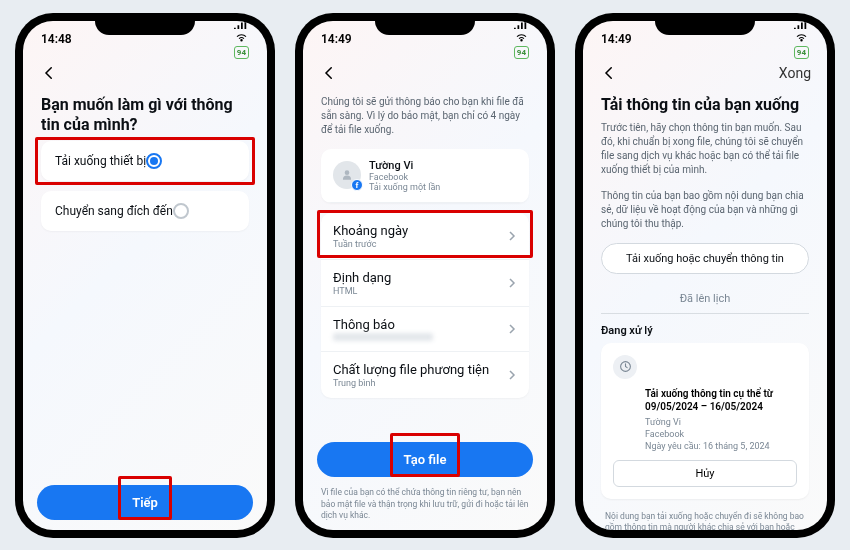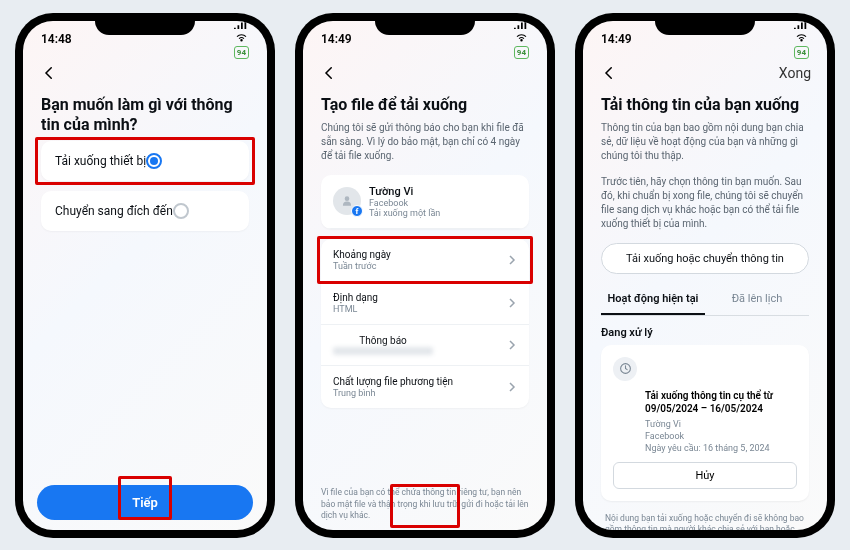--- a/index.html
+++ b/index.html
@@ -32,21 +32,21 @@
 .radio.selected::after { content: ""; position: absolute; width: 8px; height: 8px; background: #1877f2; border-radius: 50%; top: 50%; left: 50%; transform: translate(-50%, -50%); }
 
 .red-box { border: 3px solid #d90000; border-radius: 2px; position: absolute; pointer-events: none; }
 
 .primary-btn { background: #1877f2; color: #fff; font-size: 13px; font-weight: 600; text-align: center; padding: 10px; border-radius: 20px; margin: 6px 14px 10px; cursor: pointer; }
 
 .card-list { background: #fff; border-radius: 10px; overflow: hidden; box-shadow: 0 1px 2px rgba(0,0,0,0.04); margin-bottom: 10px; }
 .list-row { padding: 10px 12px; border-bottom: 1px solid #eef1f4; display: flex; align-items: center; justify-content: space-between; cursor: pointer; }
 .list-row:last-child { border-bottom: none; }
 .row-left { display: flex; flex-direction: column; gap: 1px; }
-.row-label { font-size: 10px; color: #0b0f14; text-align: center; }
+.row-label { font-size: 13px; color: #0b0f14; }
 .row-sub { font-size: 9px; color: #7a8794; }
 .chev { width: 10px; height: 10px; }
 
 .profile-row { display: flex; align-items: center; gap: 8px; padding: 10px 12px; border-bottom: 1px solid #eef1f4; }
 .avatar-placeholder { width: 28px; height: 28px; border-radius: 50%; background: #e2e6ea; display: flex; align-items: center; justify-content: center; position: relative; }
 .avatar-placeholder svg { width: 14px; height: 14px; }
 .fb-badge { position: absolute; bottom: -2px; right: -2px; width: 12px; height: 12px; background: #1877f2; border-radius: 50%; border: 1.5px solid #fff; display: flex; align-items: center; justify-content: center; color: #fff; font-size: 8px; font-weight: 700; }
 .profile-text { display: flex; flex-direction: column; }
 .profile-name { font-size: 11px; font-weight: 500; color: #0b0f14; }
 .profile-sub { font-size: 9px; color: #7a8794; }
@@ -142,21 +142,20 @@
       </div>
     </div>
     <div class="nav">
       <div class="back-arrow">
         <svg viewBox="0 0 24 24">
             <path fill="none" stroke="#000" stroke-width="2" stroke-linecap="round" d="M15 5l-7 7 7 7"></path>
           </svg>
       </div>
     </div>
     <div class="content" style="padding-bottom:4px;">
-      <div class="title">Tạo file để tải xuống</div>
       <div class="desc">Chúng tôi sẽ gửi thông báo cho bạn khi file đã sẵn sàng. Vì lý do bảo mật, bạn chỉ có 4 ngày để tải file xuống.</div>
 
       <div class="card-list">
         <div class="profile-row">
           <div class="avatar-placeholder">
             <svg viewBox="0 0 24 24">
                 <path fill="#aeb7c0" d="M12 12a4 4 0 100-8 4 4 0 000 8zm-7 8a7 7 0 0114 0z"></path>
               </svg>
             <div class="fb-badge">f</div>
           </div>
@@ -206,20 +205,21 @@
                 <path fill="none" stroke="#9aa4ae" stroke-width="1.5" d="M3 1l4 4-4 4"></path>
               </svg>
           </div>
         </div>
         <div class="red-box" style="top:-3px;left:-4px;right:-4px;height:48px;"></div>
       </div>
 
       <div class="spacer"></div>
     </div>
     <div style="position: relative;">
+      <div class="primary-btn">Tạo file</div>
       <div class="red-box" style="top:-3px;left:50%;width:70px;height:44px;transform:translateX(-50%);"></div>
     </div>
     <div class="footer-note" style="padding:0 18px 8px;">Vì file của bạn có thể chứa thông tin riêng tư, bạn nên bảo mật file và thận trọng khi lưu trữ, gửi đi hoặc tải lên dịch vụ khác.</div>
   </div>
 </div>
 
 <div class="phone">
   <div class="notch"></div>
   <div class="screen">
     <div class="status-bar">
@@ -239,27 +239,26 @@
     <div class="nav">
       <div class="back-arrow">
         <svg viewBox="0 0 24 24">
             <path fill="none" stroke="#000" stroke-width="2" stroke-linecap="round" d="M15 5l-7 7 7 7"></path>
           </svg>
       </div>
       <span class="done-link">Xong</span>
     </div>
     <div class="content">
       <div class="title">Tải thông tin của bạn xuống</div>
+      <div class="desc">Trước tiên, hãy chọn thông tin bạn muốn. Sau đó, khi chuẩn bị xong file, chúng tôi sẽ chuyển file sang dịch vụ khác hoặc bạn có thể tải file xuống thiết bị của mình.</div>
       <div class="desc">Thông tin của bạn bao gồm nội dung bạn chia sẻ, dữ liệu về hoạt động của bạn và những gì chúng tôi thu thập.</div>
-      <div class="desc">Trước tiên, hãy chọn thông tin bạn muốn. Sau đó, khi chuẩn bị xong file, chúng tôi sẽ chuyển file sang dịch vụ khác hoặc bạn có thể tải file xuống thiết bị của mình.</div>
 
       <div class="pill-btn">Tải xuống hoặc chuyển thông tin</div>
 
       <div class="tabs">
-        <div class="tab active">Hoạt động hiện tại</div>
         <div class="tab">Đã lên lịch</div>
       </div>
 
       <div class="section-label">Đang xử lý</div>
 
       <div class="processing-card">
         <div class="proc-top">
           <div class="clock-icon">
             <svg viewBox="0 0 24 24">
                 <circle cx="12" cy="12" r="9" fill="none" stroke="#7a8794" stroke-width="2"></circle>

